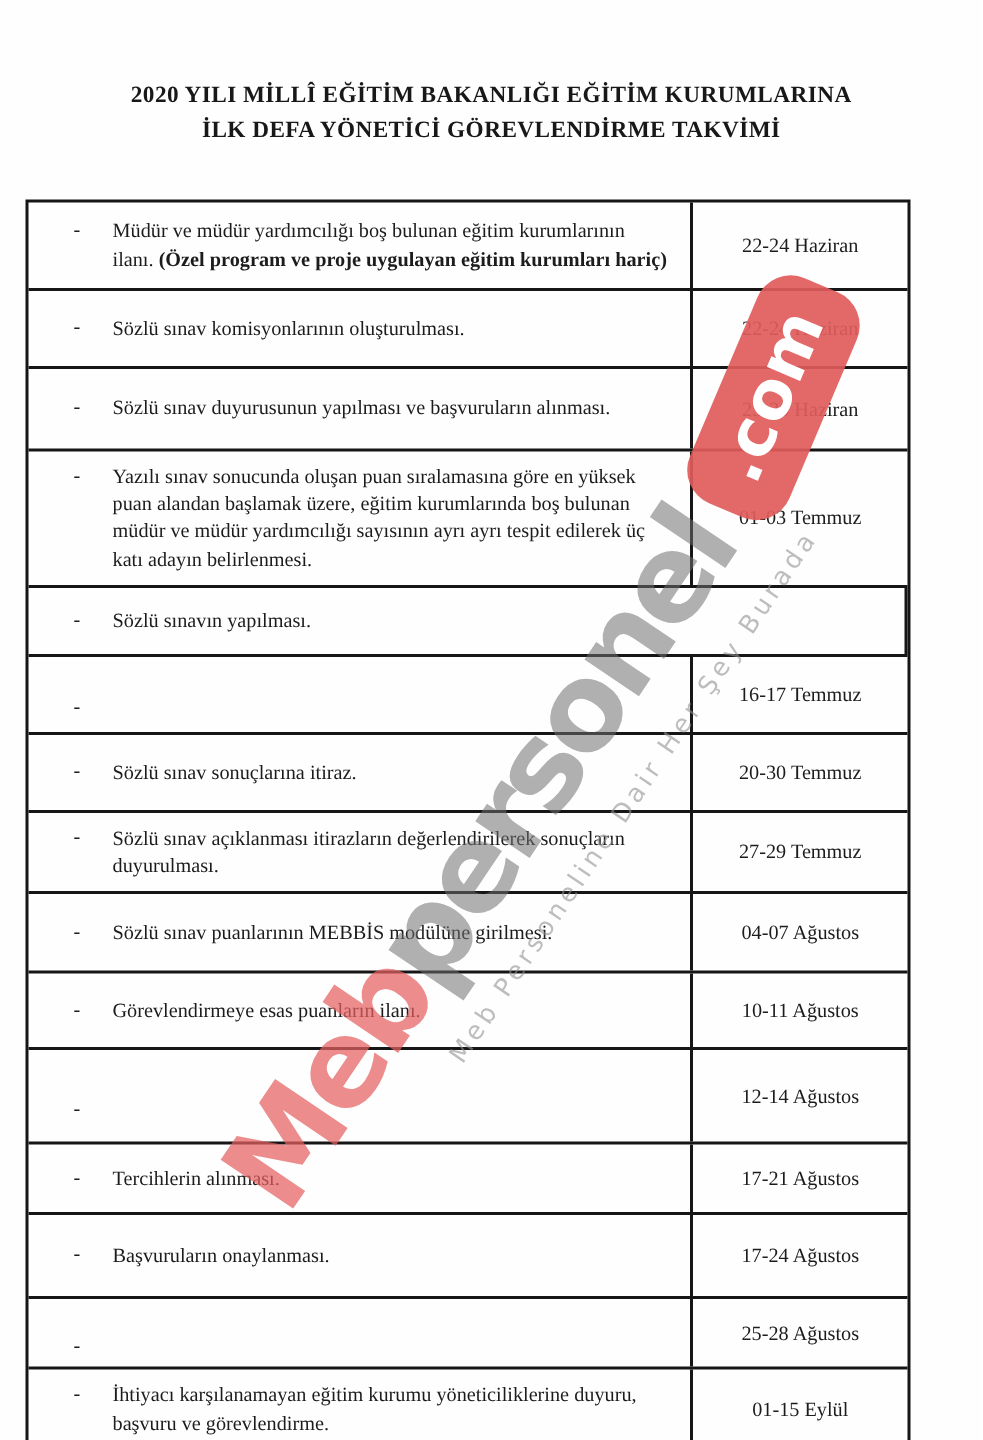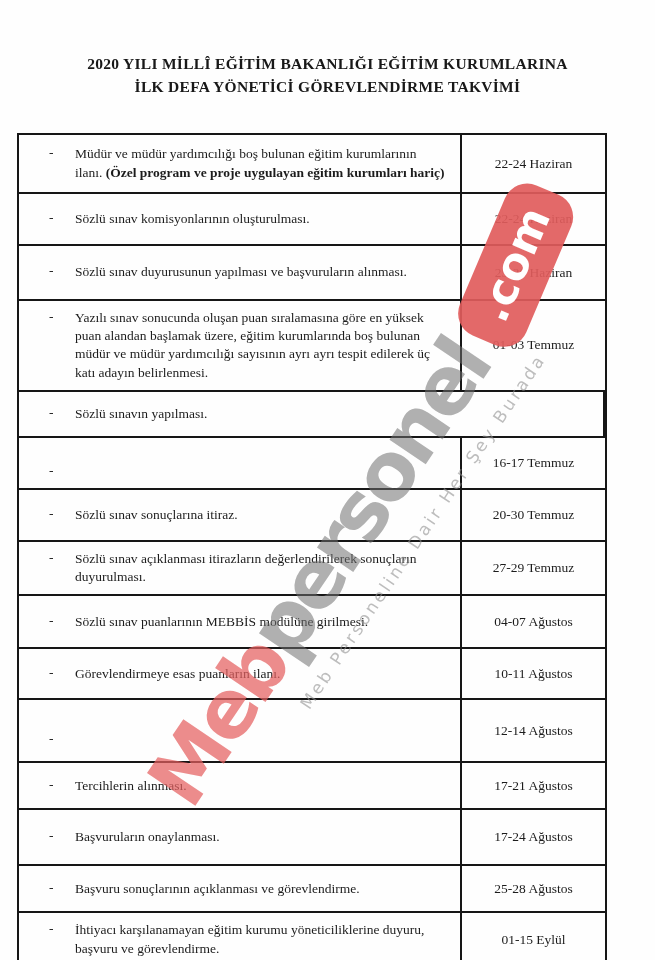--- a/index.html
+++ b/index.html
@@ -287,21 +287,20 @@
         
       </div>
     </div>
     <div class="cell-date">17-24 Ağustos</div>
   </div>
 
   <div class="row">
     <div class="cell-task">
       <div class="task-text">
         <span class="dash">-</span>
-        <span class="task-main">Başvuru sonuçlarının açıklanması ve görevlendirme.</span>
         
       </div>
     </div>
     <div class="cell-date">25-28 Ağustos</div>
   </div>
 
   <div class="row">
     <div class="cell-task">
       <div class="task-text">
         <span class="dash">-</span>

